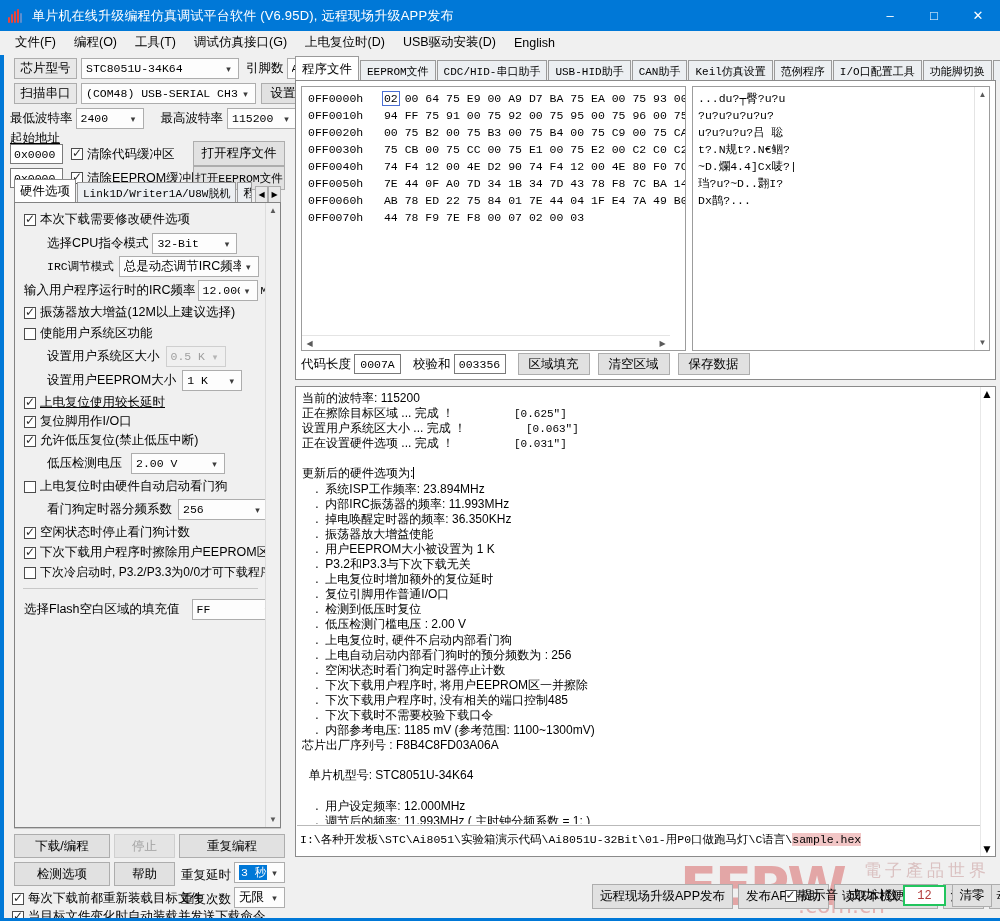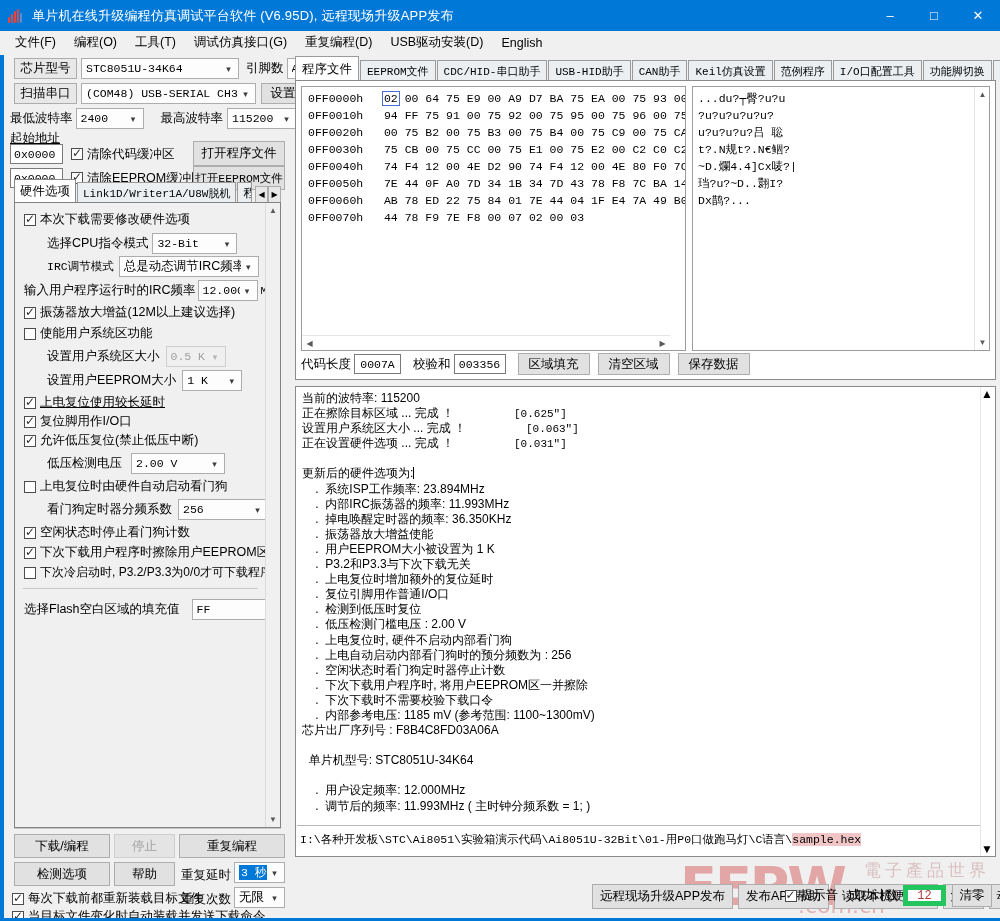--- a/index.html
+++ b/index.html
@@ -210,21 +210,21 @@
   #leftbottom { position:absolute; left:0; right:0; bottom:0; height:93px; }
   #bl-hr { position:absolute; left:14px; right:10px; top:0; height:1px; background:#c8c8c8; }
   
   #bottombar {
     position:absolute; left:291px; right:0; bottom:0; height:64px;
   }
   #bb-btnrow { position:absolute; left:10px; top:27px; display:flex; }
   #bb-btnrow .btn { height:25px; margin-right:5px; padding:0 7px; font-size:12.5px; }
   #bb-right { position:absolute; right:8px; top:27px; display:flex; align-items:center; }
   #counter {
-    border:5px solid #22c55e; background:#fff; height:21px; width:43px;
+    border:2px solid #22c55e; background:#fff; height:21px; width:43px;
     display:flex; align-items:center; justify-content:center;
     font-size:12px; font-family:"Liberation Mono", monospace; color:#b23b3b;
   }
   
   #wm {
     position:absolute; right:0px; bottom:-4px; width:320px; height:80px;
     pointer-events:none; opacity:.55; overflow:hidden;
   }
   #wm .eepw {
     position:absolute; left:0; top:10px;
@@ -259,21 +259,21 @@
     <div class="winbtn">□</div>
     <div class="winbtn close">✕</div>
   </div>
 </div>
 
 <div id="menubar">
   <div class="menu-item">文件(F)</div>
   <div class="menu-item">编程(O)</div>
   <div class="menu-item">工具(T)</div>
   <div class="menu-item">调试仿真接口(G)</div>
-  <div class="menu-item">重复编程(D)</div>
+  <div class="menu-item">上电复位时(D)</div>
   <div class="menu-item">USB驱动安装(D)</div>
   <div class="menu-item">English</div>
 </div>
 
 <div id="workspace">
 
 <div id="leftpane">
 
   <div class="row" style="left:14px; top:3px;">
     <div id="chip-label">芯片型号</div>
@@ -595,20 +595,21 @@
       <div class="logline">    .  用户EEPROM大小被设置为 1 K</div>
       <div class="logline">    .  P3.2和P3.3与下次下载无关</div>
       <div class="logline">    .  上电复位时增加额外的复位延时</div>
       <div class="logline">    .  复位引脚用作普通I/O口</div>
       <div class="logline">    .  检测到低压时复位</div>
       <div class="logline">    .  低压检测门槛电压 : 2.00 V</div>
       <div class="logline">    .  上电复位时, 硬件不启动内部看门狗</div>
       <div class="logline">    .  上电自动启动内部看门狗时的预分频数为 : 256</div>
       <div class="logline">    .  空闲状态时看门狗定时器停止计数</div>
       <div class="logline">    .  下次下载用户程序时, 将用户EEPROM区一并擦除</div>
+      <div class="logline">    .  下次下载用户程序时, 没有相关的端口控制485</div>
       <div class="logline">    .  下次下载时不需要校验下载口令</div>
       <div class="logline">    .  内部参考电压: 1185 mV (参考范围: 1100~1300mV)</div>
       <div class="logline">芯片出厂序列号 : F8B4C8FD03A06A</div>
       <div class="logline"></div>
       <div class="logline">  单片机型号: STC8051U-34K64</div>
       <div class="logline"></div>
       <div class="logline">    .  用户设定频率: 12.000MHz</div>
       <div class="logline">    .  调节后的频率: 11.993MHz ( 主时钟分频系数 = 1; )</div>
 
     </div>

